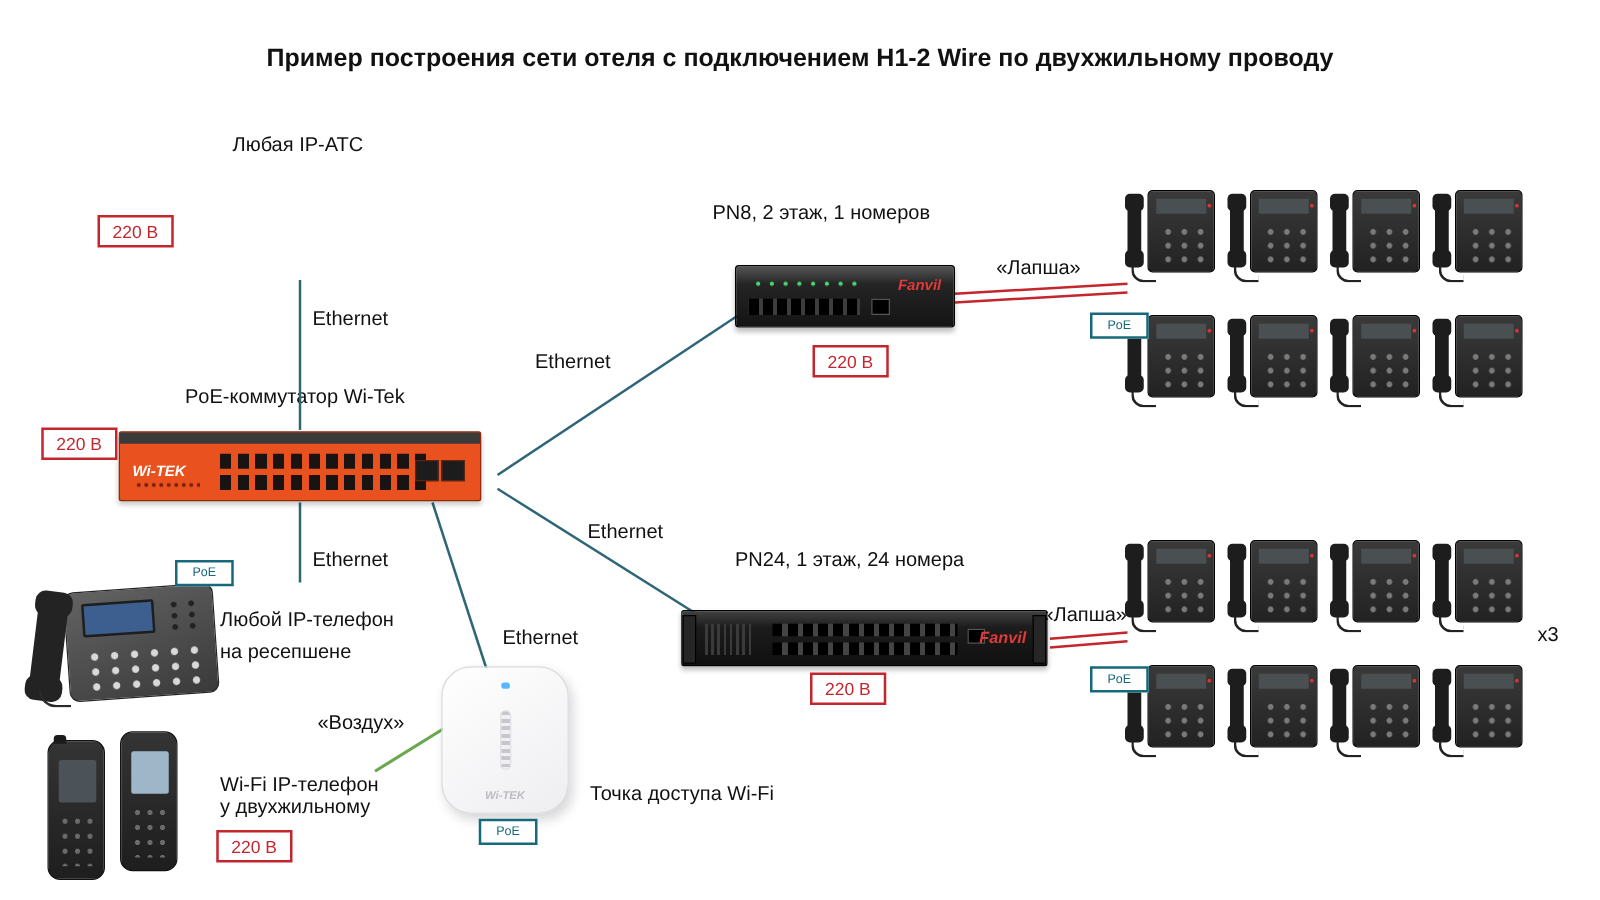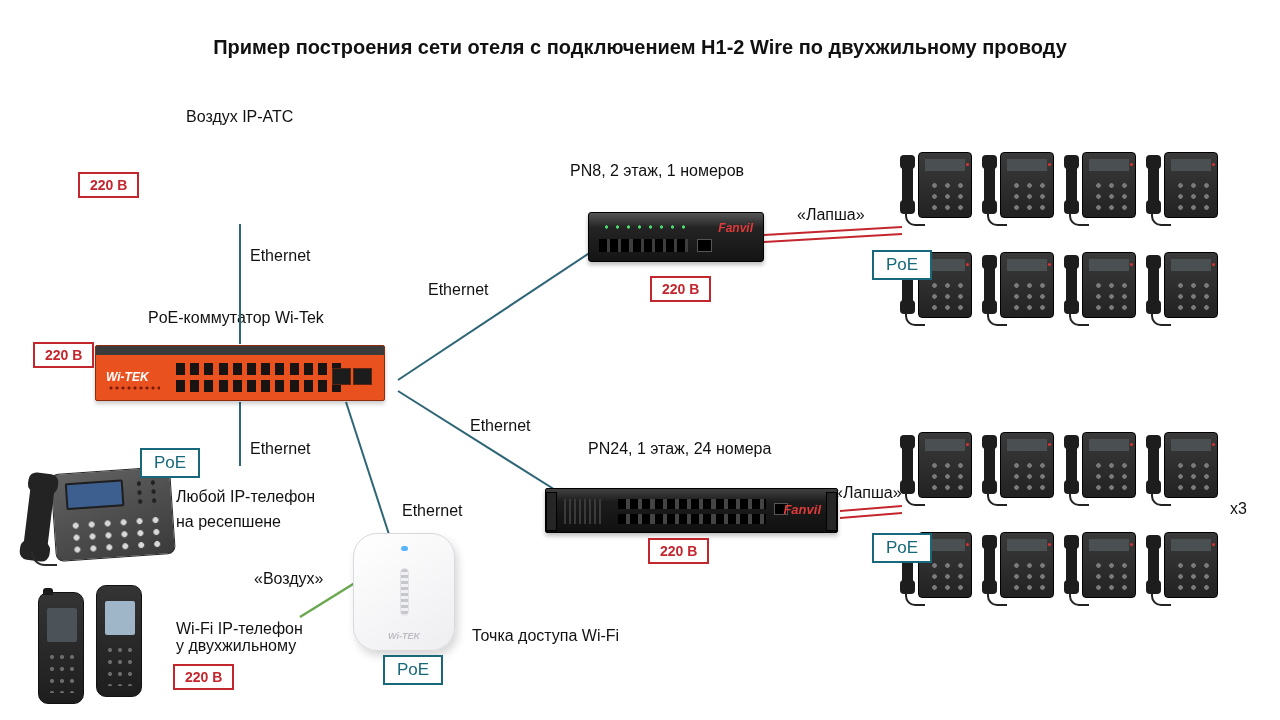--- a/index.html
+++ b/index.html
@@ -13,22 +13,22 @@
   body{background:#fff;font-family:"Liberation Sans",sans-serif}
   .canvas{position:relative;width:1280px;height:720px;background:#fff;overflow:hidden}
 
   .title{position:absolute;top:36px;left:0;right:0;text-align:center;
          font-size:20px;font-weight:bold;color:#111}
 
   .lbl{position:absolute;font-size:16px;color:#111;white-space:nowrap}
 
   .badge{position:absolute;background:#fff;font-size:14px;padding:3px 10px;
          border:2px solid;white-space:nowrap;z-index:3}
-  .badge.power{color:var(--power-red);border-color:var(--power-red);font-weight:bold}
-  .badge.poe{color:var(--poe-teal);border-color:var(--poe-teal);font-size:17px;padding:3px 12px}
+  .badge.power{color:var(--power-red);border-color:var(--power-red);font-weight:normal}
+  .badge.poe{color:var(--poe-teal);border-color:var(--poe-teal);font-size:10px;padding:3px 12px}
 
   .wires{position:absolute;left:0;top:0;z-index:1}
   .wires line.net{stroke:var(--line);stroke-width:2}
   .wires line.lapsha{stroke:var(--power-red);stroke-width:2}
   .wires line.air{stroke:var(--air-green);stroke-width:2.5}
 
   .device{position:absolute;z-index:2}
 
   
   .pbx{left:150px;top:158px;width:186px;height:62px;border-radius:10px;border:1px solid #000;
@@ -157,21 +157,21 @@
     <line class="net" x1="346" y1="402" x2="396" y2="556"></line>
     <line class="lapsha" x1="764" y1="235" x2="902" y2="227"></line>
     <line class="lapsha" x1="764" y1="242" x2="902" y2="234"></line>
     <line class="lapsha" x1="840" y1="511" x2="902" y2="506"></line>
     <line class="lapsha" x1="840" y1="518" x2="902" y2="513"></line>
     <line class="air" x1="300" y1="617" x2="358" y2="581"></line>
   </svg>
 
   <div class="title">Пример построения сети отеля с подключением H1-2 Wire по двухжильному проводу</div>
 
-  <div class="lbl" style="left:186px;top:108px">Воздух IP-АТС</div>
+  <div class="lbl" style="left:186px;top:108px">Любая IP-АТС</div>
   <div class="lbl" style="left:250px;top:247px">Ethernet</div>
   <div class="lbl" style="left:148px;top:309px">PoE-коммутатор Wi-Tek</div>
   <div class="lbl" style="left:428px;top:281px">Ethernet</div>
   <div class="lbl" style="left:250px;top:440px">Ethernet</div>
   <div class="lbl" style="left:470px;top:417px">Ethernet</div>
   <div class="lbl" style="left:402px;top:502px">Ethernet</div>
   <div class="lbl" style="left:570px;top:162px">PN8, 2 этаж, 1 номеров</div>
   <div class="lbl" style="left:588px;top:440px">PN24, 1 этаж, 24 номера</div>
   <div class="lbl" style="left:797px;top:206px">«Лапша»</div>
   <div class="lbl" style="left:834px;top:484px">«Лапша»</div>

